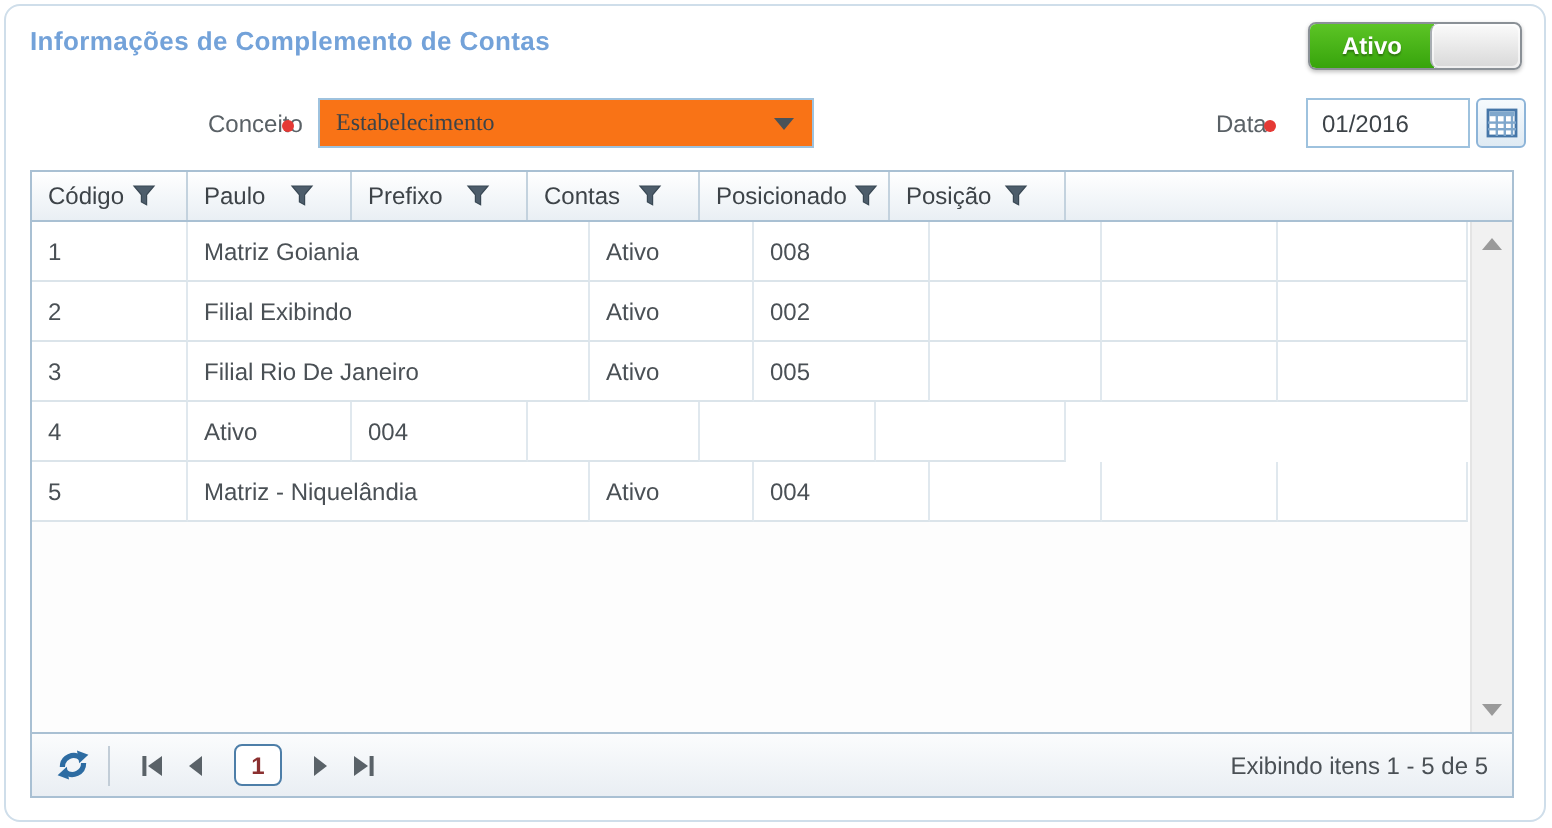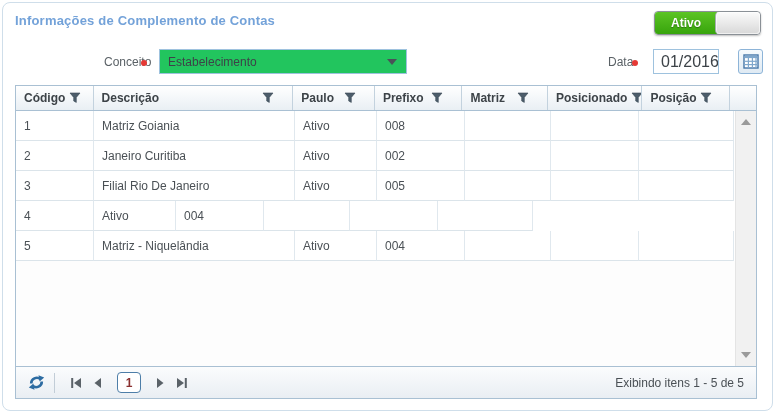--- a/index.html
+++ b/index.html
@@ -36,33 +36,33 @@
   }
 
   
   .lbl { position:absolute; font-size:12px; color:#5a6166; }
   .req-dot {
     position:absolute; width:6px; height:6px; border-radius:50%;
     background:#e53935;
   }
   .combo {
     position:absolute; left:156px; top:46px; width:248px; height:25px;
-    border:1px solid #9ec2de; background:#22c55e; cursor:pointer;
-    display:flex; align-items:center;
+    border:1px solid #9ec2de; background:#f97316; cursor:pointer;
+    display:flex; align-items:center;font-family:Liberation Serif, serif;
   }
   .combo-value { flex:1; font-size:12px; color:#3d4348; padding-left:8px; }
   .combo-arrow {
     width:0; height:0; margin-right:9px;
     border-left:5px solid transparent; border-right:5px solid transparent;
     border-top:6px solid #4a5258;
   }
   .date-input {
-    position:absolute; left:650px; top:46px; width:66px; height:25px;
+    position:absolute; left:650px; top:46px; width:82px; height:25px;
     border:1px solid #9ec2de; font-family:"Liberation Sans",sans-serif;
-    font-size:16px; color:#3d4348; padding-left:7px; outline:none;
+    font-size:12px; color:#3d4348; padding-left:7px; outline:none;
   }
   .cal-btn {
     position:absolute; left:735px; top:46px; width:25px; height:25px;
     border:1px solid #8db4d8; border-radius:3px;
     background:linear-gradient(#f6fafd,#dfeaf3);
     display:flex; align-items:center; justify-content:center; cursor:pointer;
   }
 
   
   .grid {
@@ -70,21 +70,21 @@
     border:1px solid #a9c0d3; display:flex; flex-direction:column; background:#fff;
   }
   .g-header {
     height:25px; display:flex; flex:none;
     background:linear-gradient(#ffffff,#e9eff4);
     border-bottom:1px solid #a9c0d3;
   }
   .g-hcell {
     display:flex; align-items:center; justify-content:space-between;
     padding:0 18px 0 8px; border-right:1px solid #c3d2de; cursor:pointer;
-    font-size:12px; font-weight:bold; color:#3d4348; overflow:hidden; white-space:nowrap;
+    font-size:12px; font-weight:normal; color:#3d4348; overflow:hidden; white-space:nowrap;
   }
   .g-hcell:last-child { border-right:none; }
   .filter-btn { flex:none; display:flex; cursor:pointer; margin-left:4px; }
   .c0{width:78px} .c1{width:201px} .c2{width:82px} .c3{width:88px}
   .c4{width:86px} .c5{width:88px} .c6{width:95px} .c7{flex:1}
   .g-body { flex:1; position:relative; background:#fdfdfd; overflow:hidden; }
   .g-row { display:flex; height:30px; background:#fff; cursor:pointer; }
   .g-cell {
     border-right:1px solid #e0e8ee; border-bottom:1px solid #dbe4ea;
     font-size:12px; color:#4a5055; padding-left:8px;
@@ -155,46 +155,38 @@
 
     <div class="g-header">
       <div class="g-hcell c0">
         <span>Código</span>
         <span class="filter-btn">
             <svg width="12" height="12" viewBox="0 0 12 12">
               <path d="M1 1 H11 L7.3 5.4 V10.4 L4.7 9 V5.4 Z" fill="#4d5d6b" stroke="#394854" stroke-width="0.6"></path>
             </svg>
           </span>
       </div>
-      <div class="g-hcell c1">
-        <span>Descrição</span>
-        <span class="filter-btn">
-            <svg width="12" height="12" viewBox="0 0 12 12">
-              <path d="M1 1 H11 L7.3 5.4 V10.4 L4.7 9 V5.4 Z" fill="#4d5d6b" stroke="#394854" stroke-width="0.6"></path>
-            </svg>
-          </span>
-      </div>
       <div class="g-hcell c2">
         <span>Paulo</span>
         <span class="filter-btn">
             <svg width="12" height="12" viewBox="0 0 12 12">
               <path d="M1 1 H11 L7.3 5.4 V10.4 L4.7 9 V5.4 Z" fill="#4d5d6b" stroke="#394854" stroke-width="0.6"></path>
             </svg>
           </span>
       </div>
       <div class="g-hcell c3">
         <span>Prefixo</span>
         <span class="filter-btn">
             <svg width="12" height="12" viewBox="0 0 12 12">
               <path d="M1 1 H11 L7.3 5.4 V10.4 L4.7 9 V5.4 Z" fill="#4d5d6b" stroke="#394854" stroke-width="0.6"></path>
             </svg>
           </span>
       </div>
       <div class="g-hcell c4">
-        <span>Matriz</span>
+        <span>Contas</span>
         <span class="filter-btn">
             <svg width="12" height="12" viewBox="0 0 12 12">
               <path d="M1 1 H11 L7.3 5.4 V10.4 L4.7 9 V5.4 Z" fill="#4d5d6b" stroke="#394854" stroke-width="0.6"></path>
             </svg>
           </span>
       </div>
       <div class="g-hcell c6">
         <span>Posicionado</span>
         <span class="filter-btn">
             <svg width="12" height="12" viewBox="0 0 12 12">
@@ -218,21 +210,21 @@
         <div class="g-cell c0">1</div>
         <div class="g-cell c1">Matriz Goiania</div>
         <div class="g-cell c2">Ativo</div>
         <div class="g-cell c3">008</div>
         <div class="g-cell c4"></div>
         <div class="g-cell c5"></div>
         <div class="g-cell c6"></div>
       </div>
       <div class="g-row">
         <div class="g-cell c0">2</div>
-        <div class="g-cell c1">Janeiro Curitiba</div>
+        <div class="g-cell c1">Filial Exibindo</div>
         <div class="g-cell c2">Ativo</div>
         <div class="g-cell c3">002</div>
         <div class="g-cell c4"></div>
         <div class="g-cell c5"></div>
         <div class="g-cell c6"></div>
       </div>
       <div class="g-row">
         <div class="g-cell c0">3</div>
         <div class="g-cell c1">Filial Rio De Janeiro</div>
         <div class="g-cell c2">Ativo</div>

